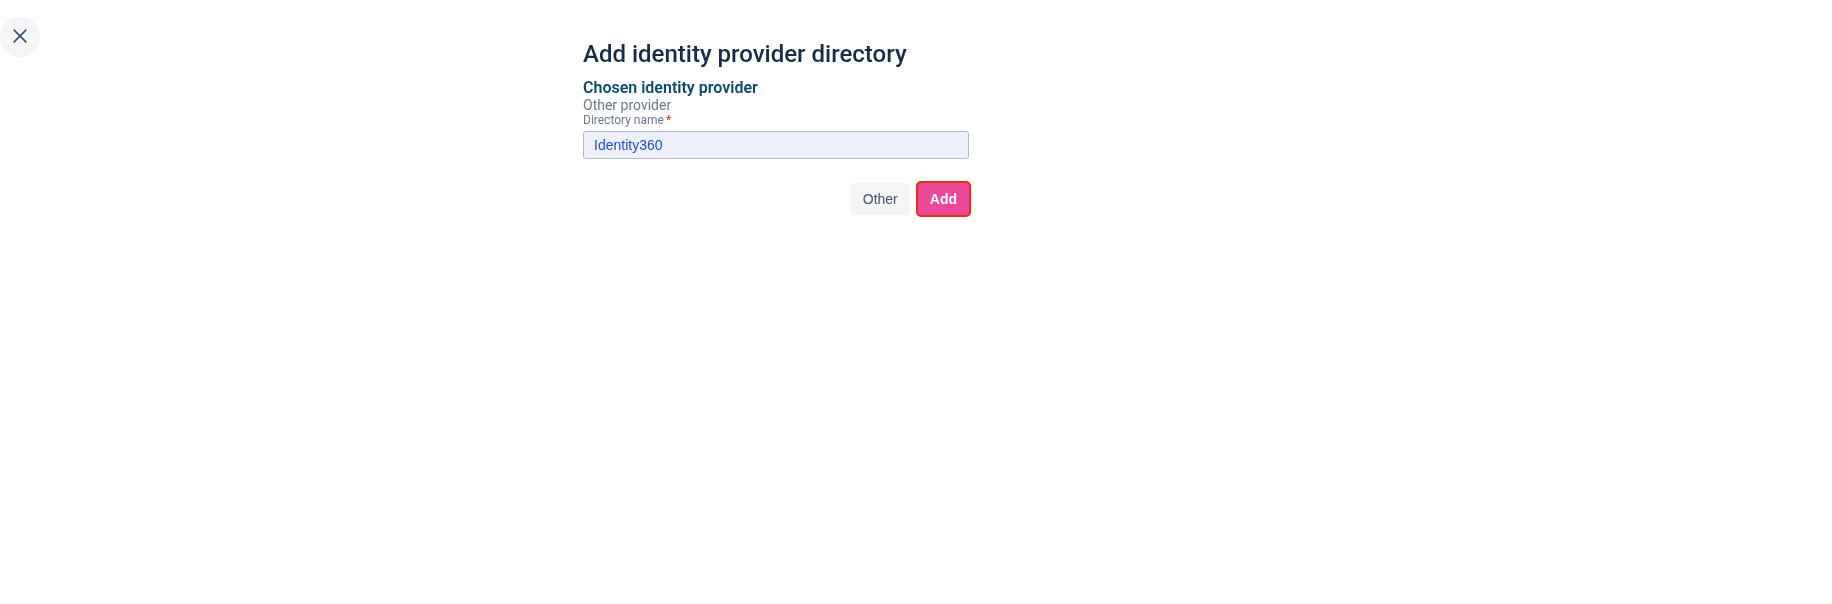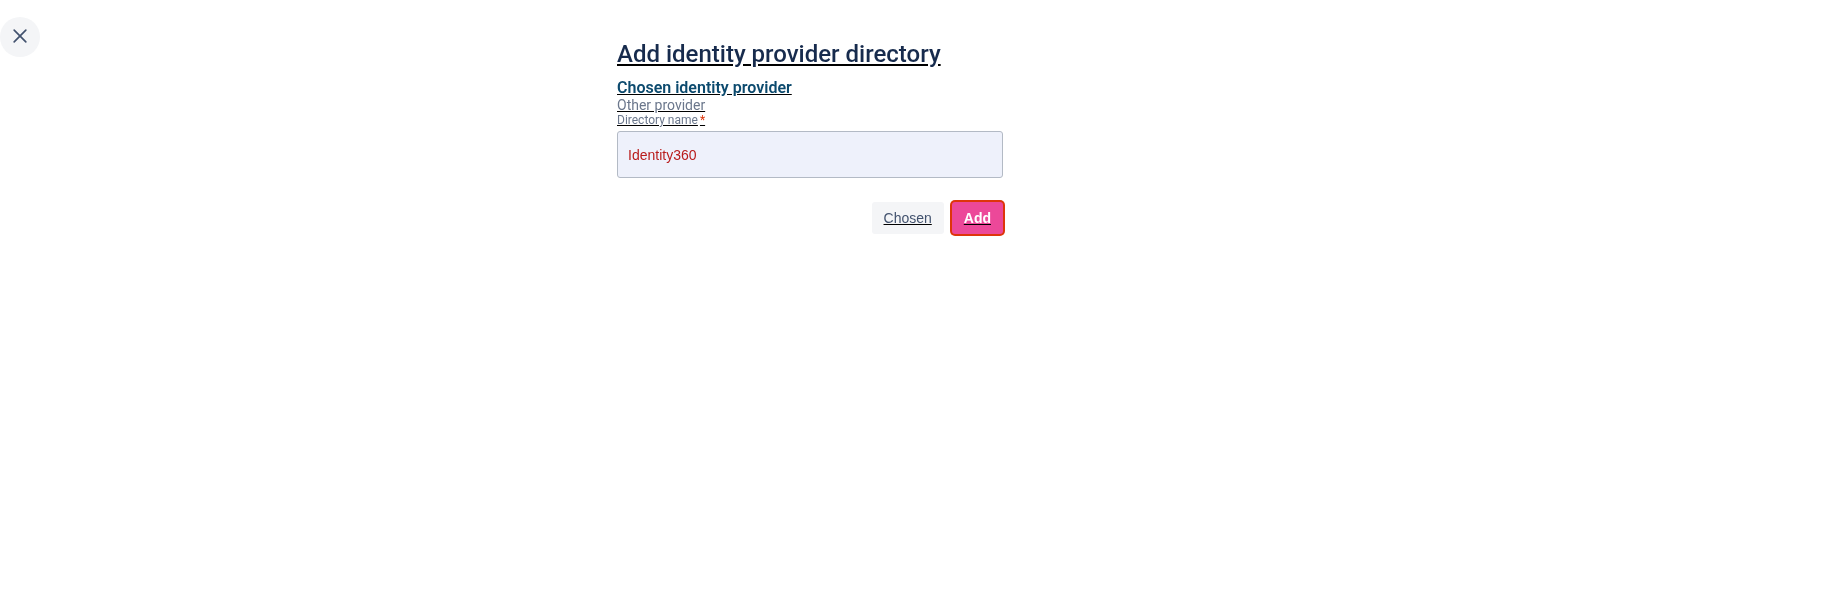--- a/index.html
+++ b/index.html
@@ -31,24 +31,23 @@
       border: none;
     }
     
     .close-btn svg {
       width: 20px;
       height: 20px;
     }
     
     .content {
       position: absolute;
-      left: 617px;
+      left: 583px;
       top: 40px;
       width: 386px;
-      text-decoration: underline;
     }
     
     .page-title {
       font-size: 24px;
       font-weight: 500;
       color: #172b4d;
       margin-bottom: 10px;
     }
     
     .page-subtitle {
@@ -77,24 +76,24 @@
       display: block;
     }
     
     .required-mark {
       color: #de350b;
       margin-left: 2px;
     }
     
     .text-input {
       width: 100%;
-      height: 47px;
+      height: 28px;
       padding: 0 10px;
       font-size: 14px;
-      color: #b91c1c;
+      color: #1d4ed8;
       background: #eef1fb;
       border: 1px solid #b3bac5;
       border-radius: 3px;
       outline: none;
     }
     
     .button-row {
       display: flex;
       justify-content: flex-end;
       gap: 8px;
@@ -142,16 +141,16 @@
   
   <h2 class="section-title">Chosen identity provider</h2>
   <p class="provider-name">Other provider</p>
   
   <label class="field-label">
     <span>Directory name</span><span class="required-mark">*</span>
   </label>
   <input type="text" class="text-input" value="Identity360" style="">
   
   <div class="button-row">
-    <button class="btn btn-cancel">Chosen</button>
+    <button class="btn btn-cancel">Other</button>
     <button class="btn btn-add">Add</button>
   </div>
 </div>
 
 </body></html>

